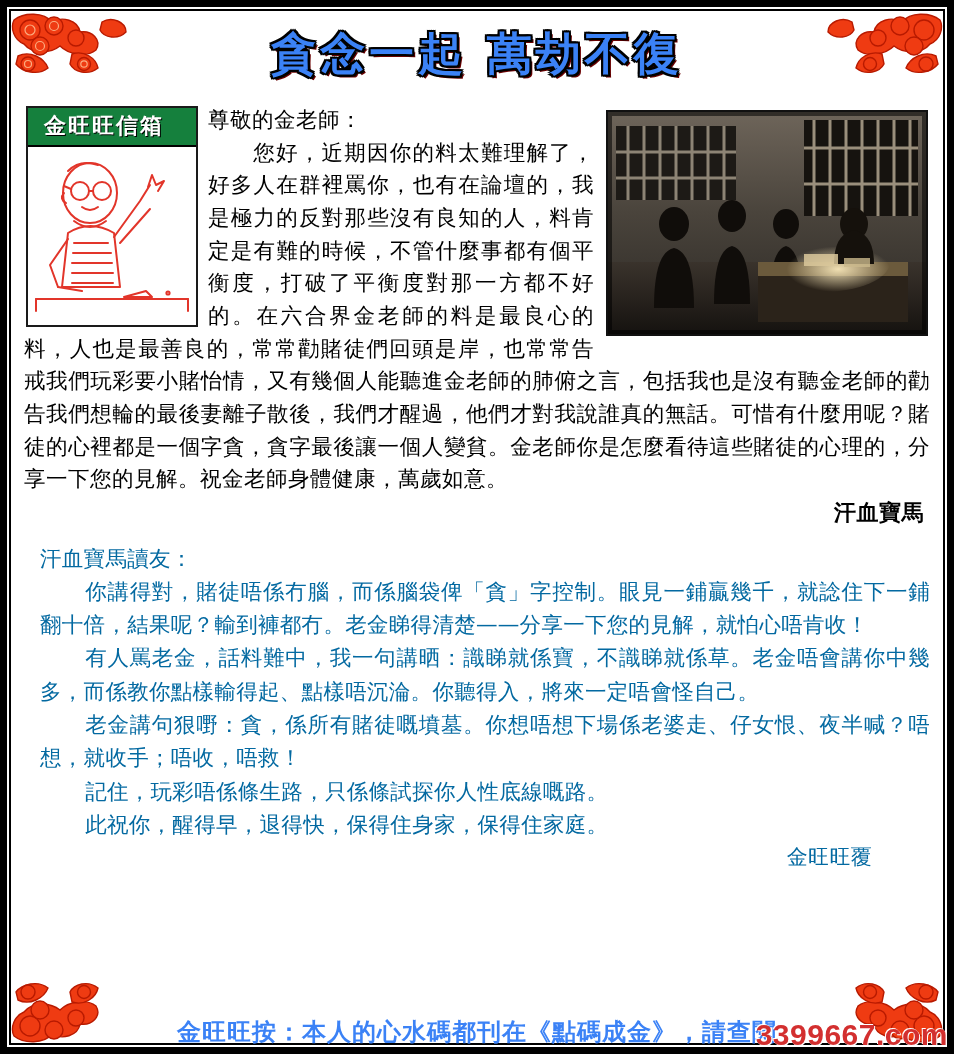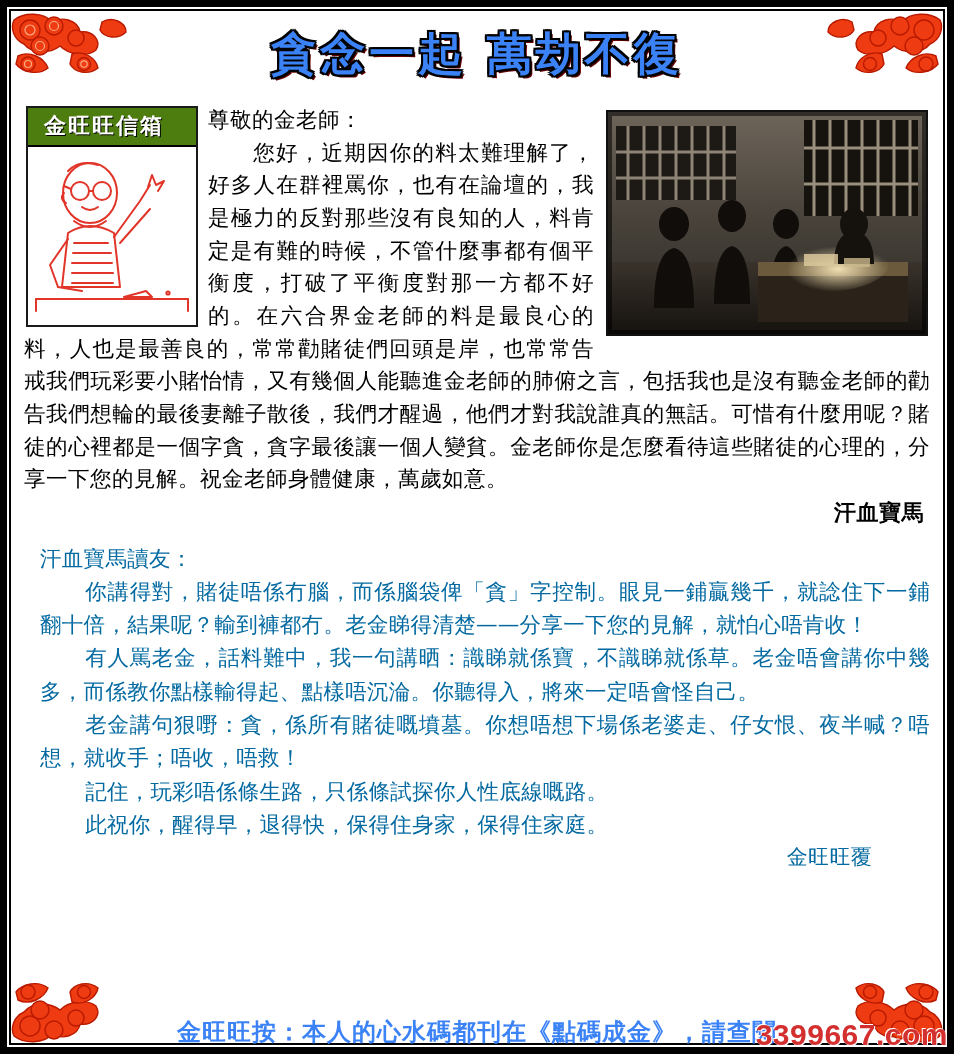--- a/index.html
+++ b/index.html
@@ -77,21 +77,21 @@
   
   .mascot {
     float: left;
     width: 172px;
     margin: 2px 10px 2px 2px;
     border: 2px solid #1a1a1a;
     background: #fff;
     box-sizing: border-box;
   }
   .mascot-banner {
-    background: #4d7c0f;
+    background: #15803d;
     border-bottom: 2px solid #000;
     text-align: center;
     padding: 3px 16px 4px 0;
   }
   .mascot-banner span {
     color: #ffffff;
     font-weight: bold;
     font-size: 22px;
     letter-spacing: 2px;
     text-shadow: 1px 1px 0 #000;

